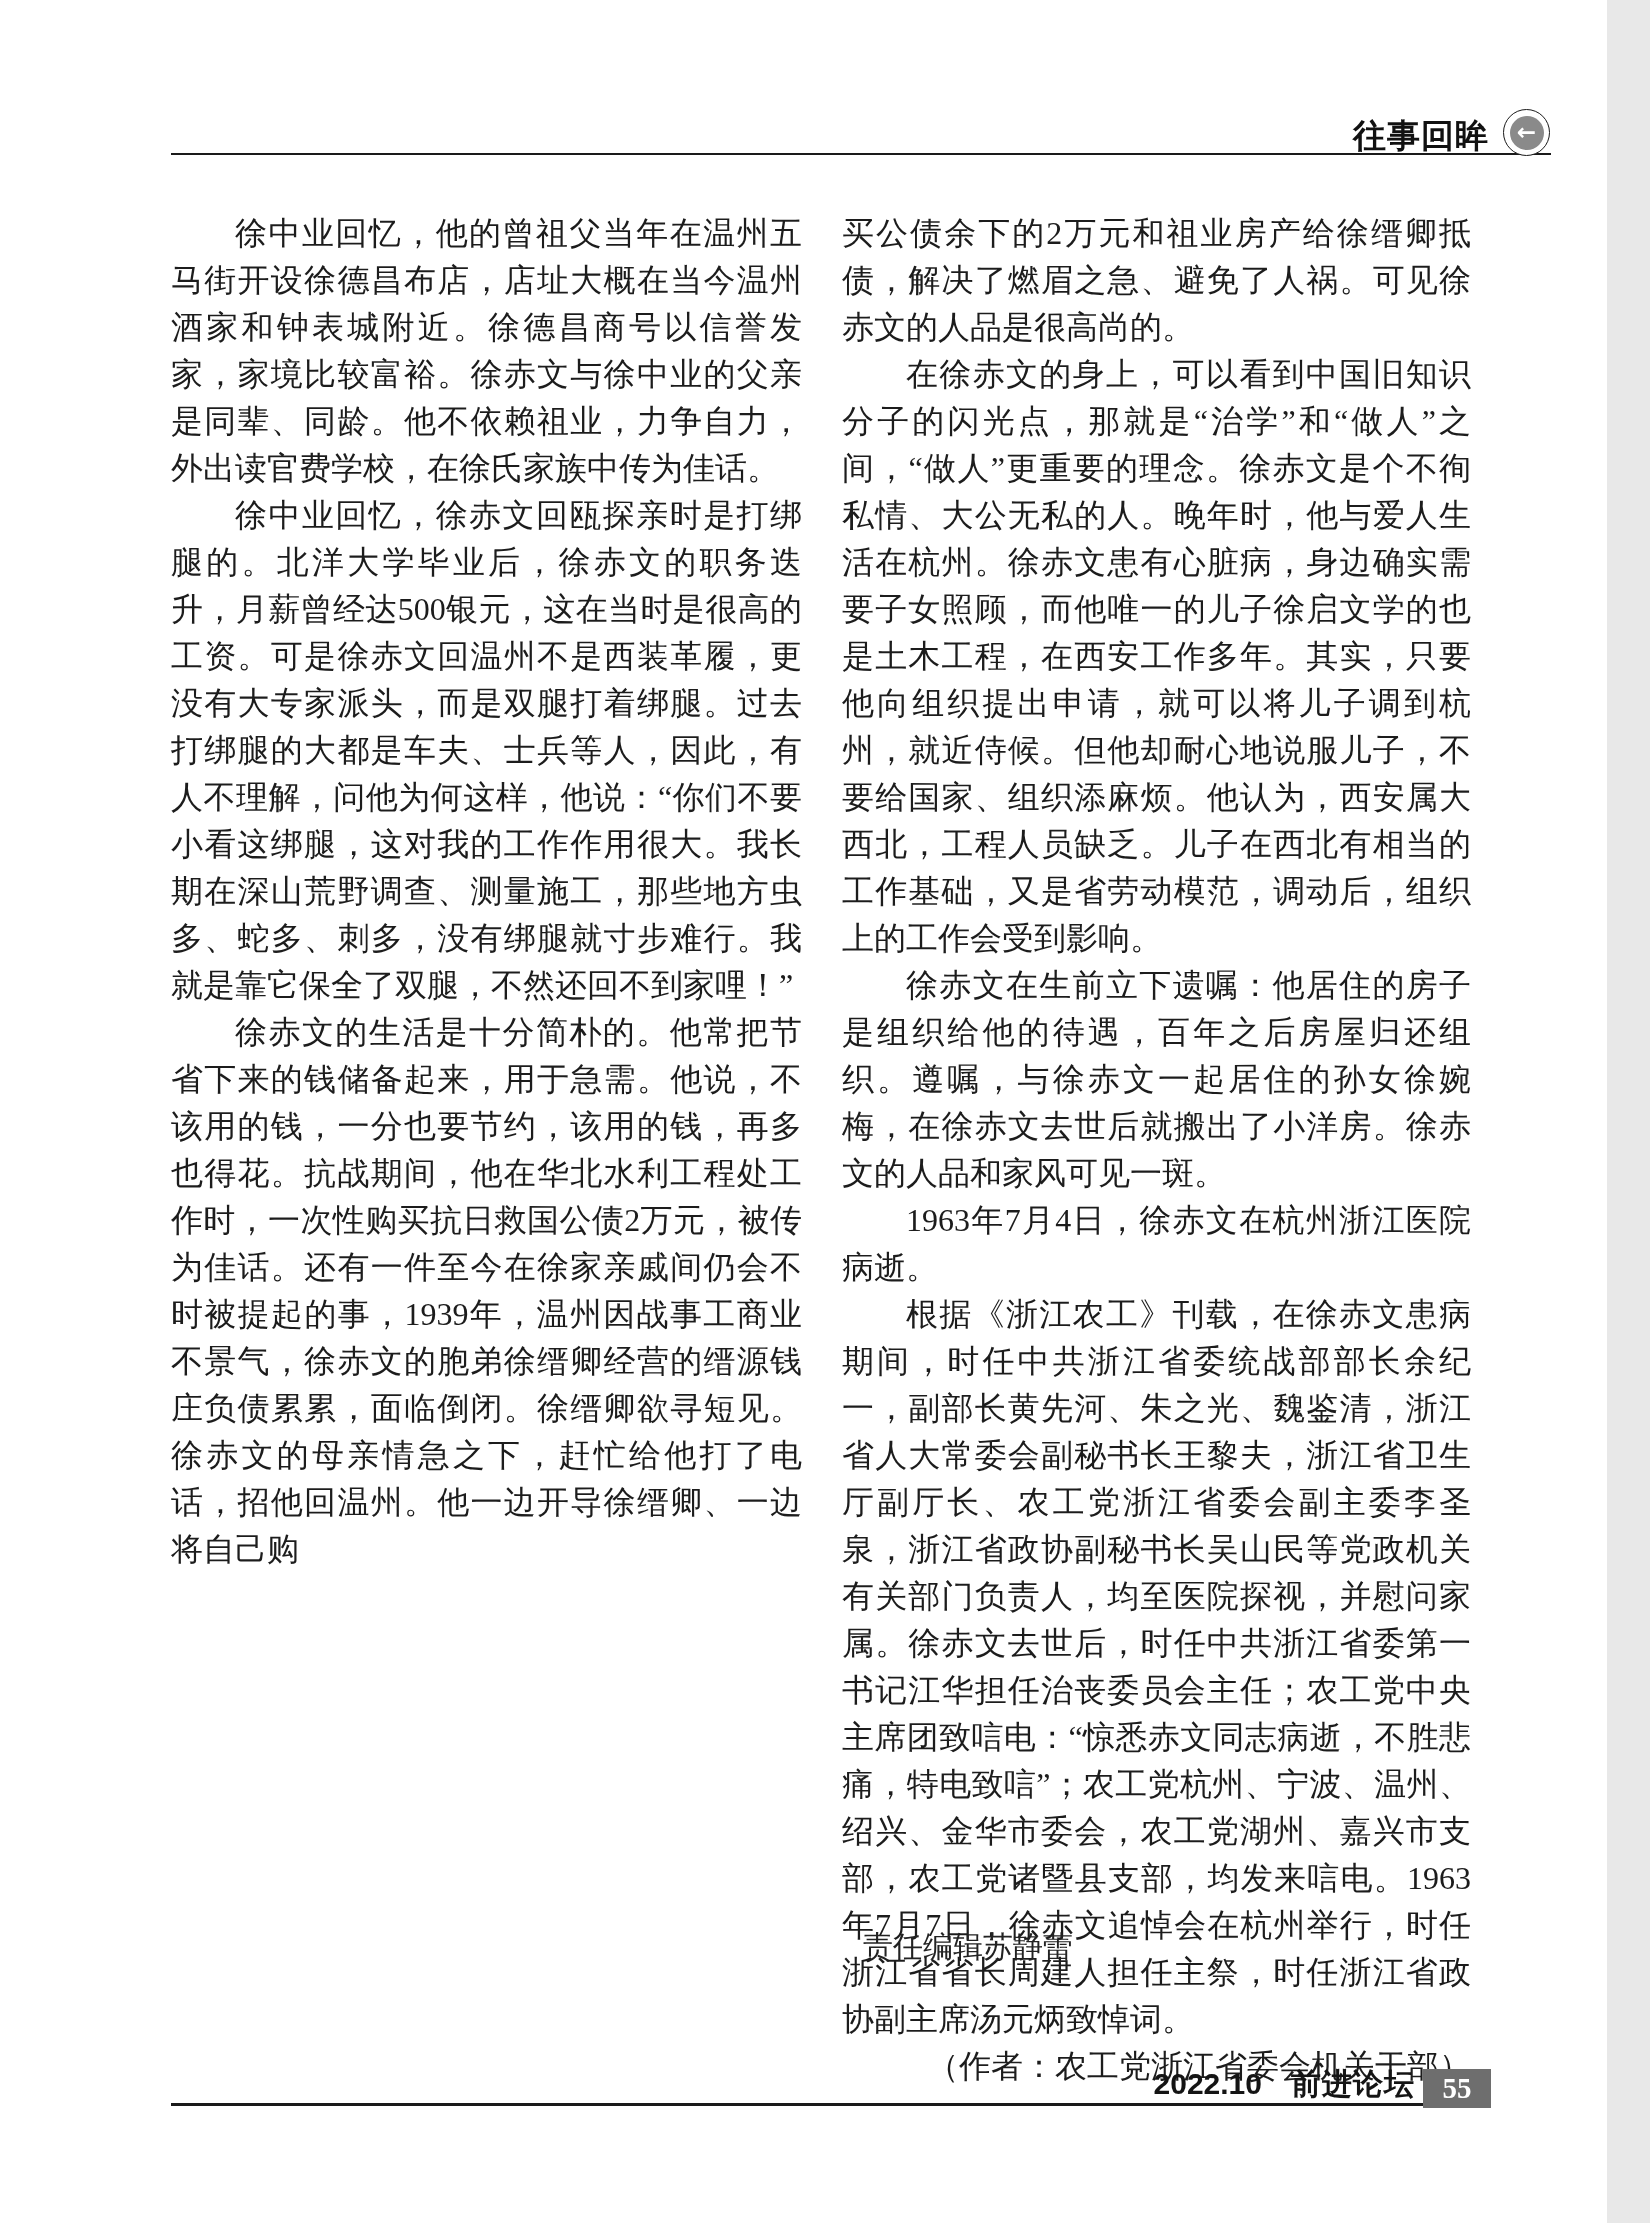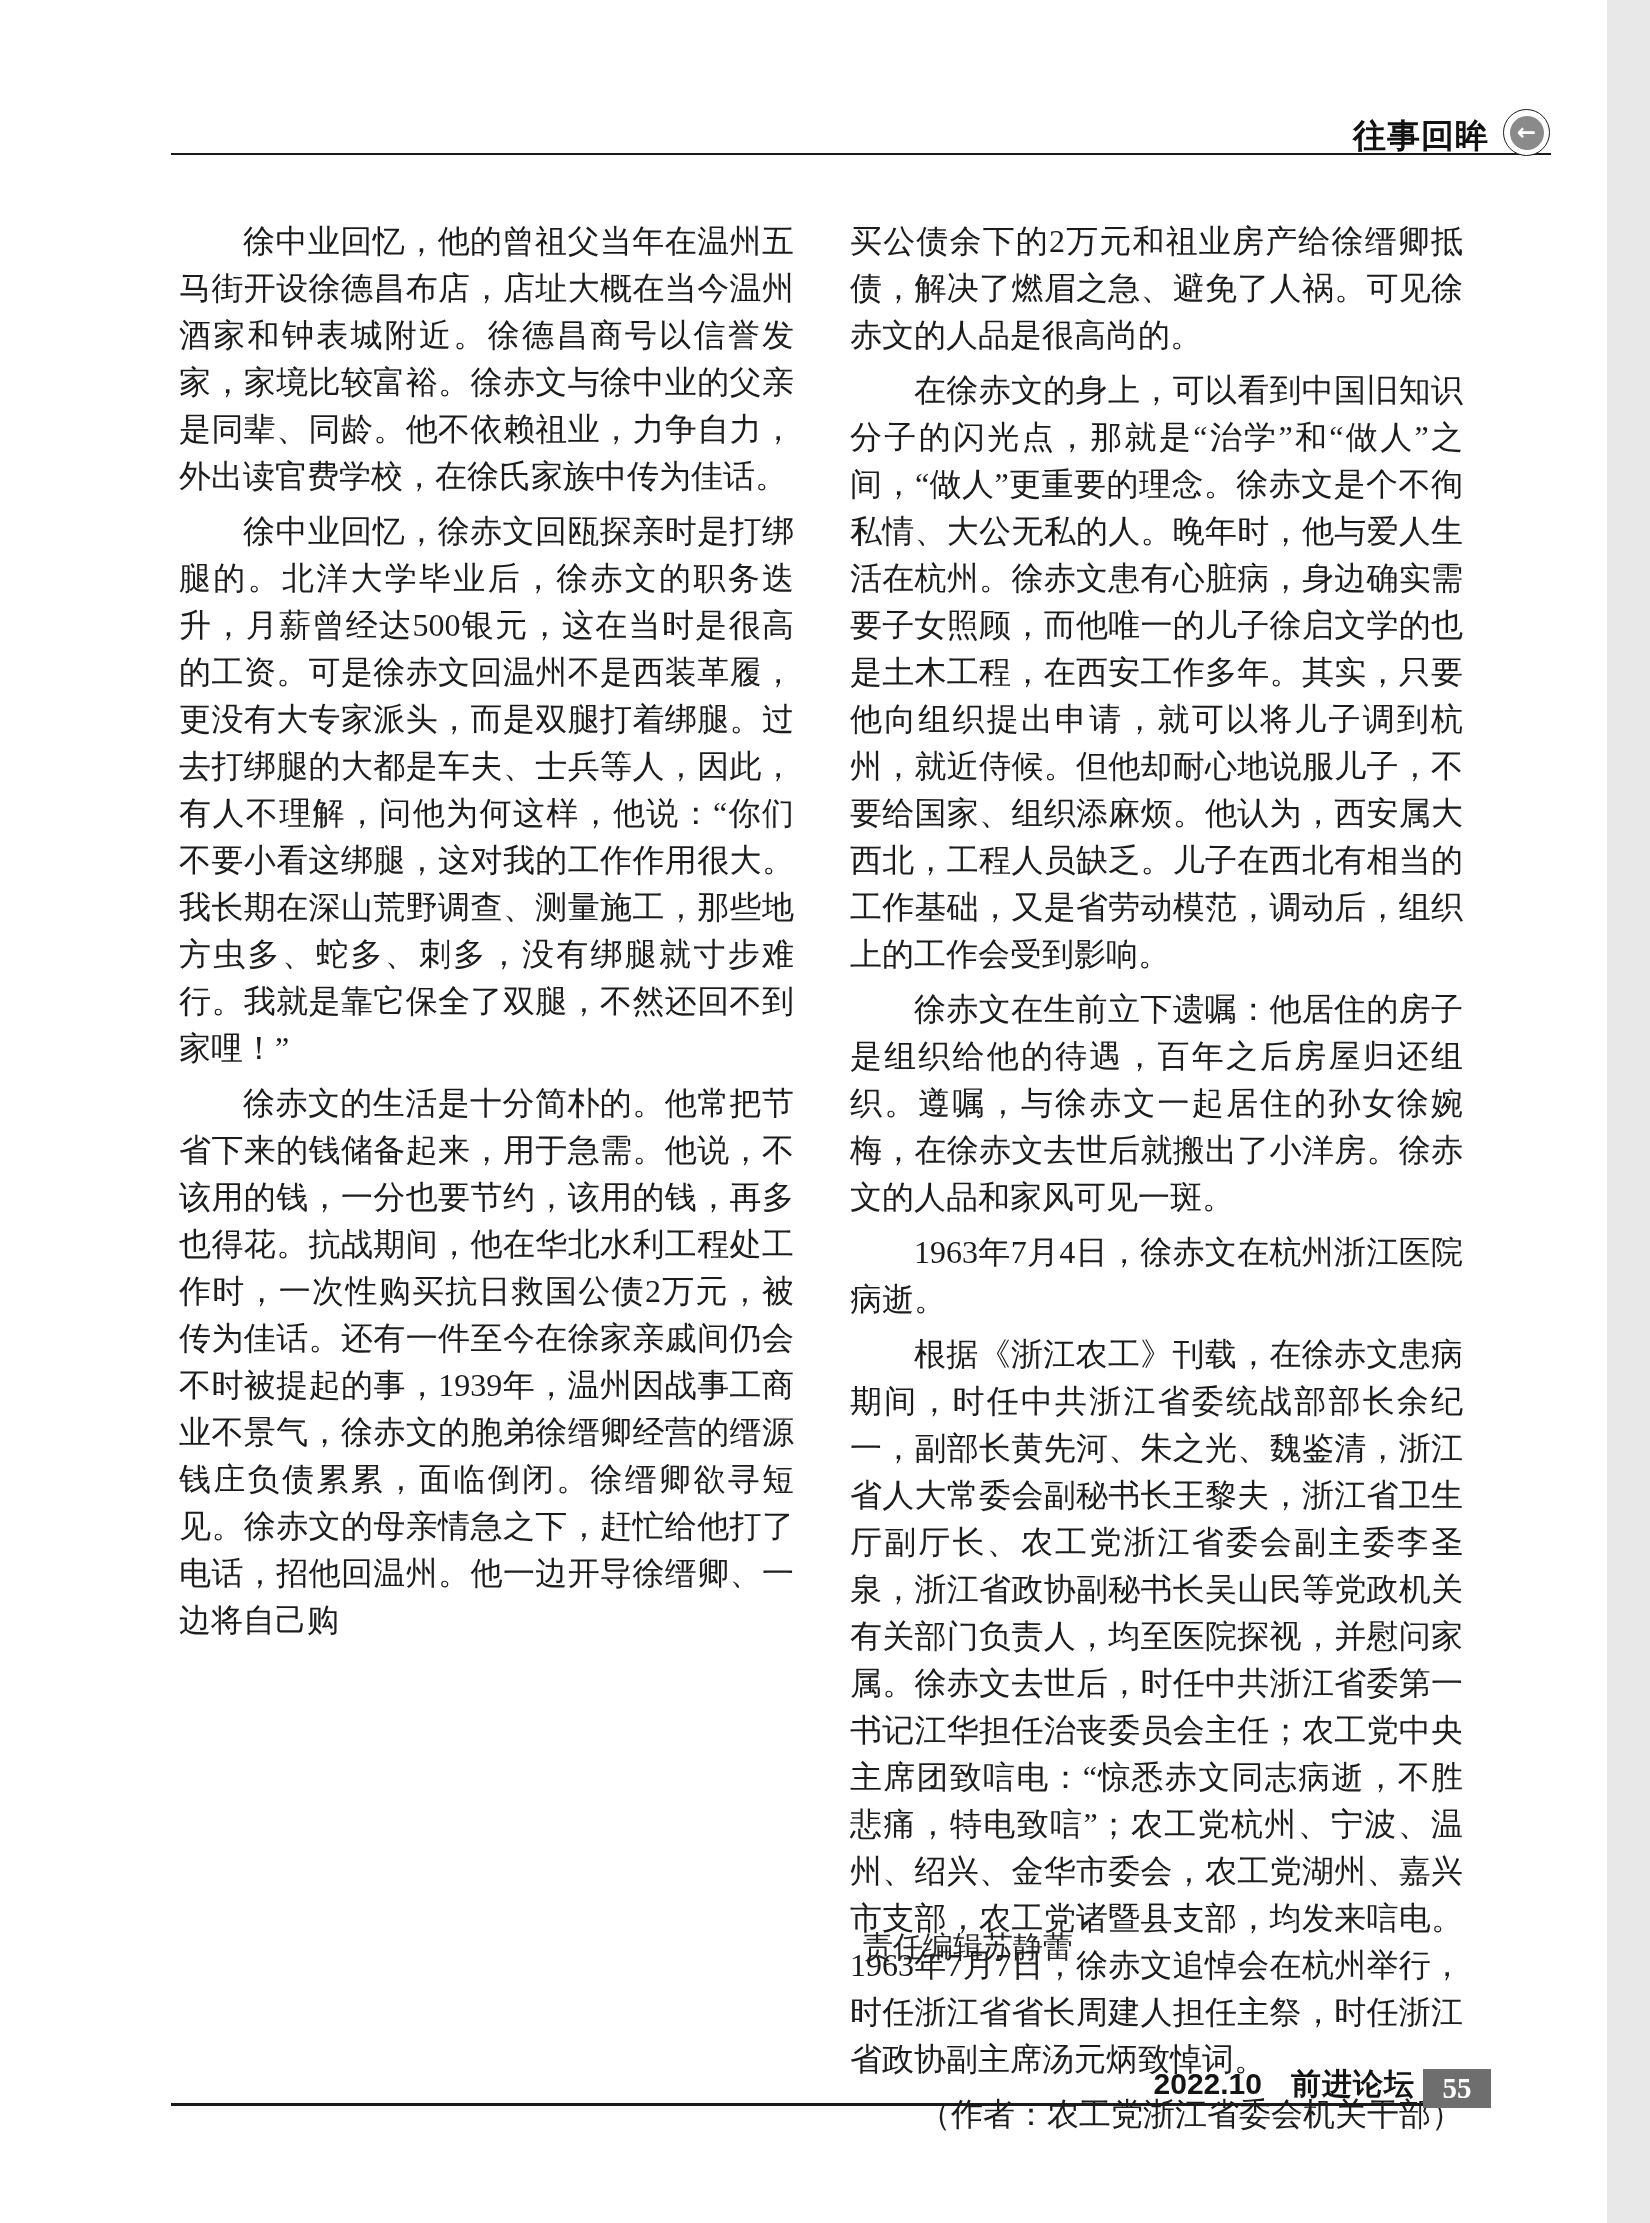--- a/index.html
+++ b/index.html
@@ -37,21 +37,21 @@
   }
   
   .col{
     position:absolute;top:210px;
     font-size:32px;line-height:47px;
     text-align:justify;text-justify:inter-ideograph;
     word-break:break-all;overflow-wrap:anywhere;
   }
   .col-left{left:171px;width:631px;}
   .col-right{left:842px;width:629px;}
-  .col p.para{margin:8px;text-indent:64px;}
+  .col p.para{margin:0;text-indent:64px;}
   .col p.para.no-indent{text-indent:0;}
   .col p.para.align-right{text-align:right;text-indent:0;}
   
   .editor-line{
     position:absolute;left:863px;top:1927px;
     font-size:30px;color:#222;white-space:nowrap;
   }
   .editor-line .name{}
   
   .footer-meta{

